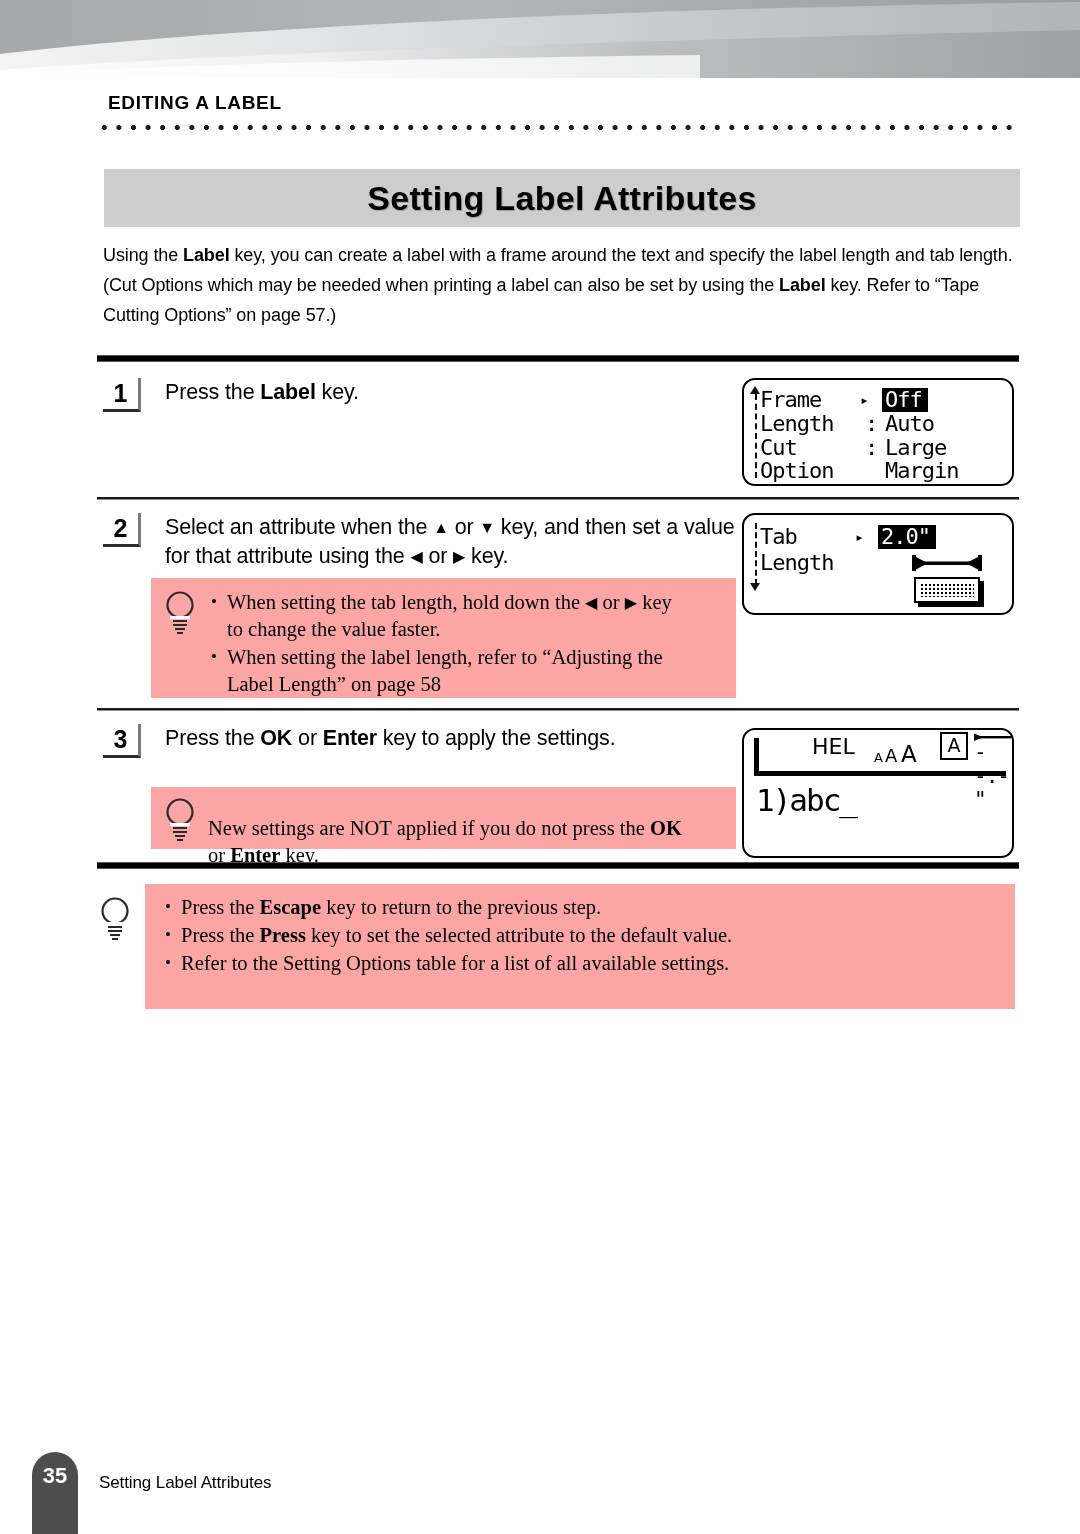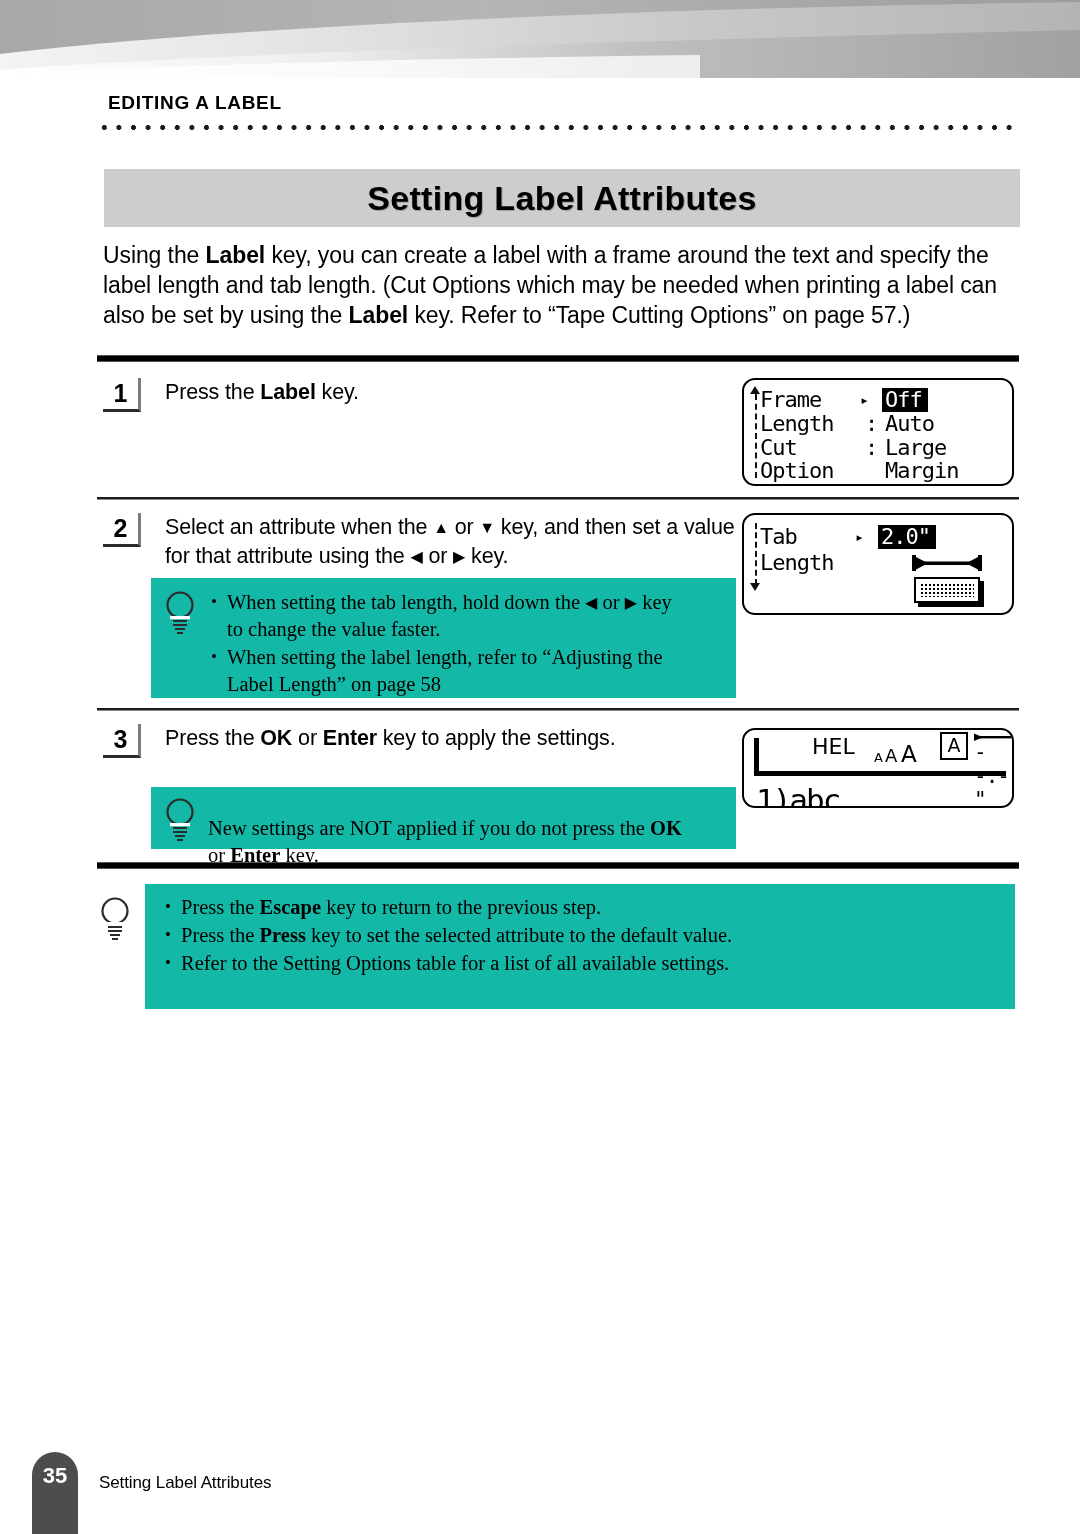--- a/index.html
+++ b/index.html
@@ -59,21 +59,21 @@
     letter-spacing: 0.3px;
     color: #000;
     text-shadow: 1px 1px 0 rgba(120,120,120,0.55);
   }
 
   
   .intro {
     position: absolute;
     left: 103px; top: 240px;
     width: 912px;
-    font-size: 23px;
+    font-size: 18px;
     line-height: 30px;
     letter-spacing: -0.1px;
   }
   .intro b { font-weight: bold; }
 
   
   .rule-thick {
     position: absolute;
     left: 97px;
     width: 922px;
@@ -115,21 +115,21 @@
     font-size: 21.5px;
     line-height: 29px;
     letter-spacing: -0.15px;
   }
   .step-body b { font-weight: bold; }
   .arrow { font-size: 16px; vertical-align: 1px; }
 
   
   .note {
     position: absolute;
-    background: #14b8a6;
+    background: #fca5a5;
     box-sizing: border-box;
   }
   .bulb {
     position: absolute;
     width: 32px; height: 46px;
   }
   .note-list {
     margin: 0;
     padding: 0;
     list-style: none;
@@ -440,21 +440,21 @@
 
 <div class="rule-thin" style="top:708px"></div>
 
 <div class="step" style="top:724px">
   <div class="step-num">3</div>
   <div class="step-body">
     <span>Press the </span><b>OK</b><span> or </span><b>Enter</b><span> key to apply the settings.</span>
   </div>
 </div>
 
-<div class="lcd" style="left:742px; top:728px; width:272px; height:80px;">
+<div class="lcd" style="left:742px; top:728px; width:272px; height:130px;">
   <div class="lcd-inner">
     <div class="lcd3-leftbar"></div>
     <div class="lcd3-underline"></div>
 
     <div class="lcd3-hel">HEL</div>
 
     <div class="lcd3-sizes">
       <svg width="56" height="28" viewBox="0 0 56 28">
         <text x="0" y="26" font-family="DejaVu Sans, sans-serif" font-size="13" fill="#000">A</text>
         <text x="11" y="26" font-family="DejaVu Sans, sans-serif" font-size="18" fill="#000">A</text>

